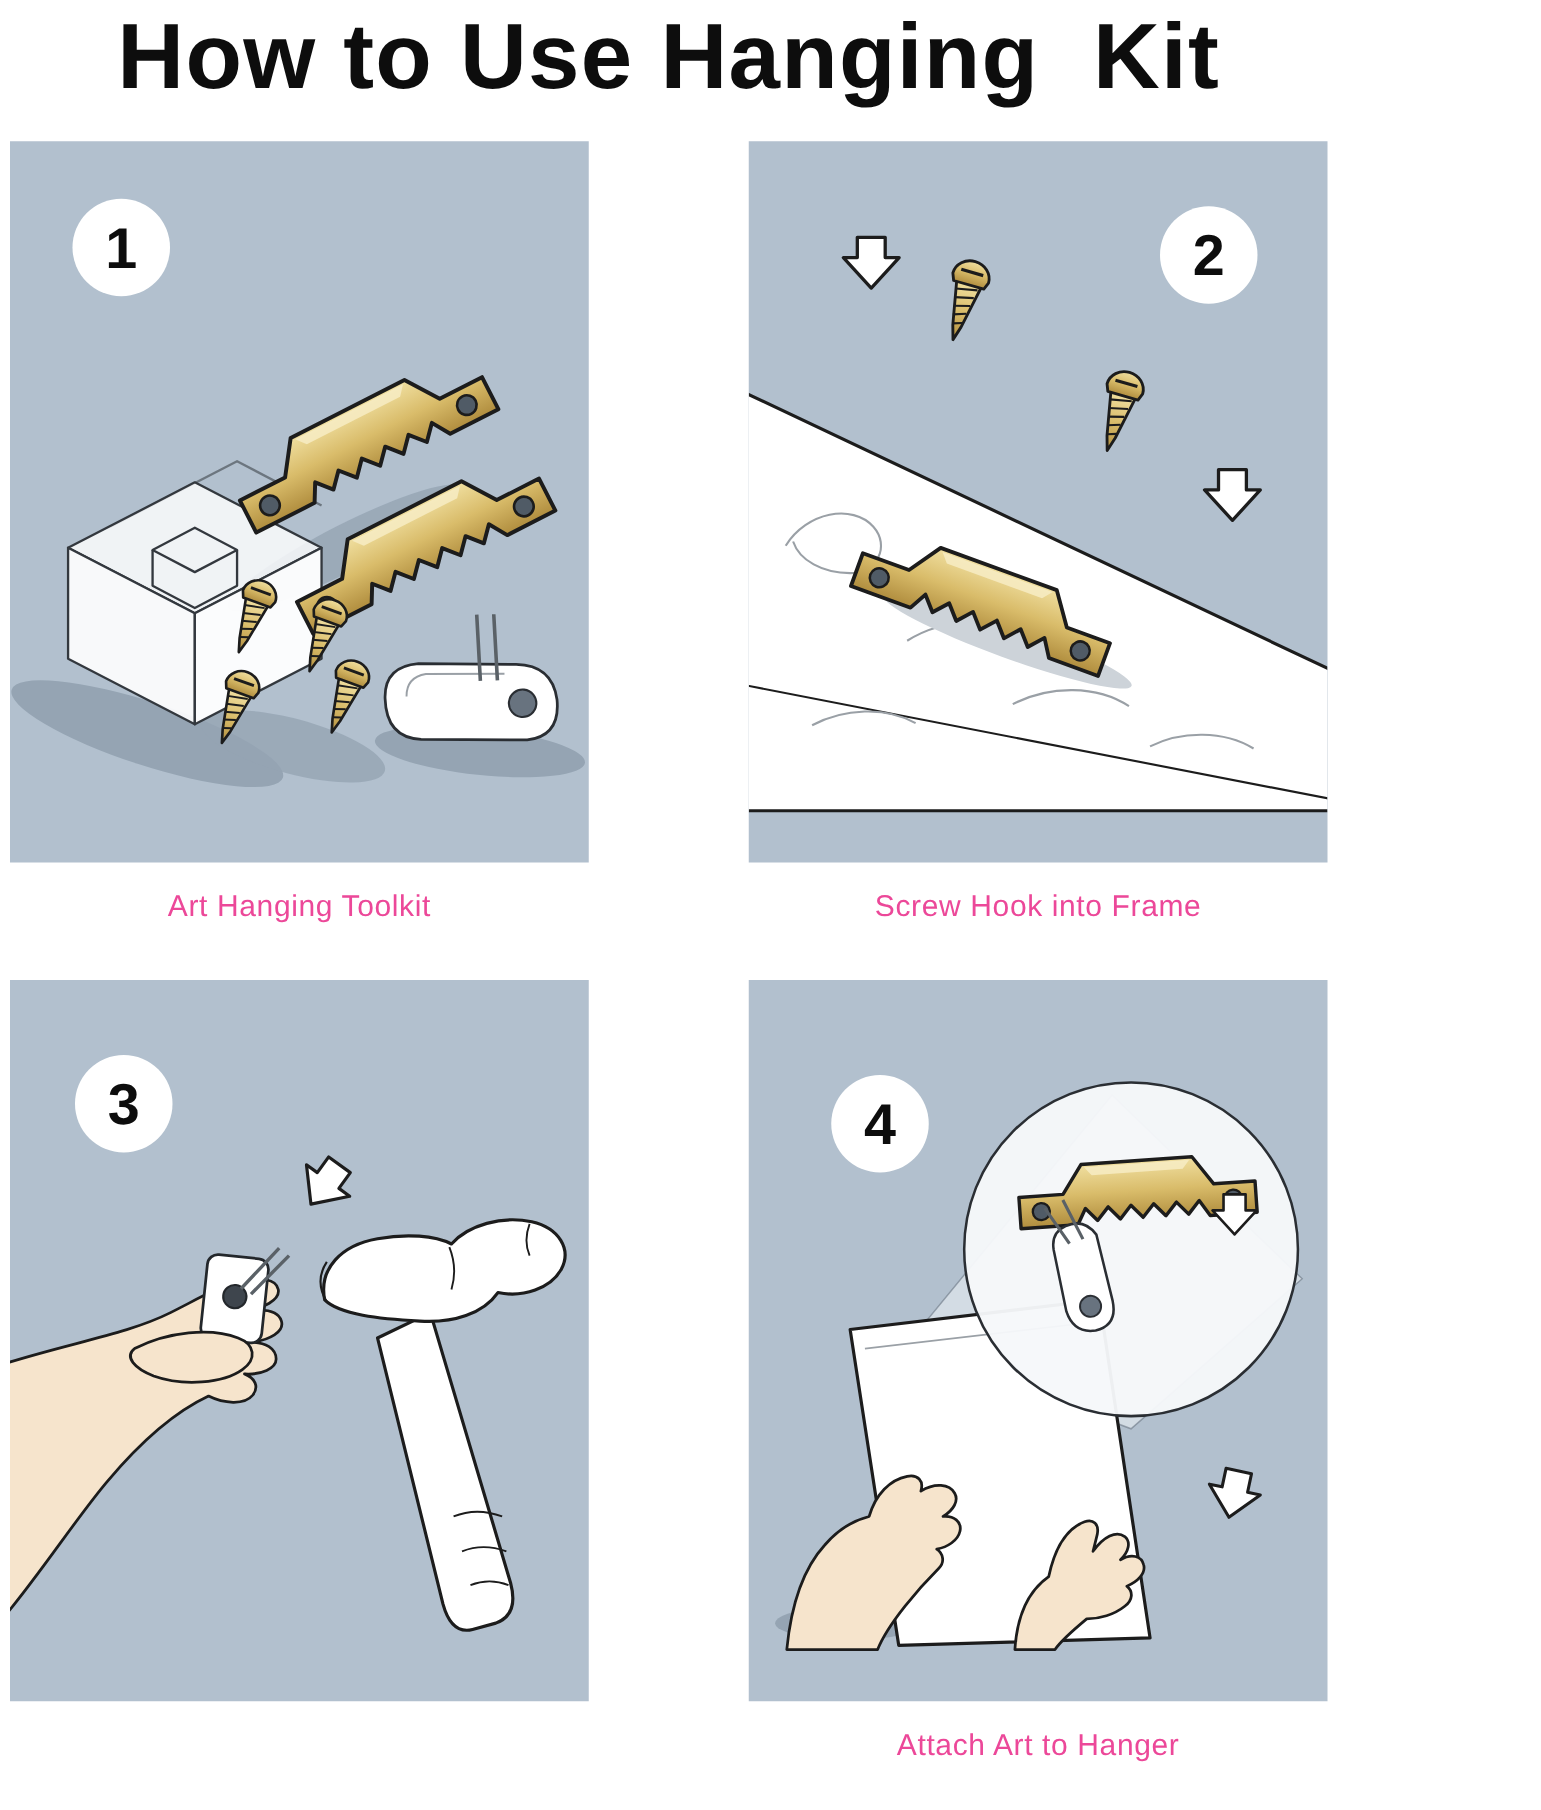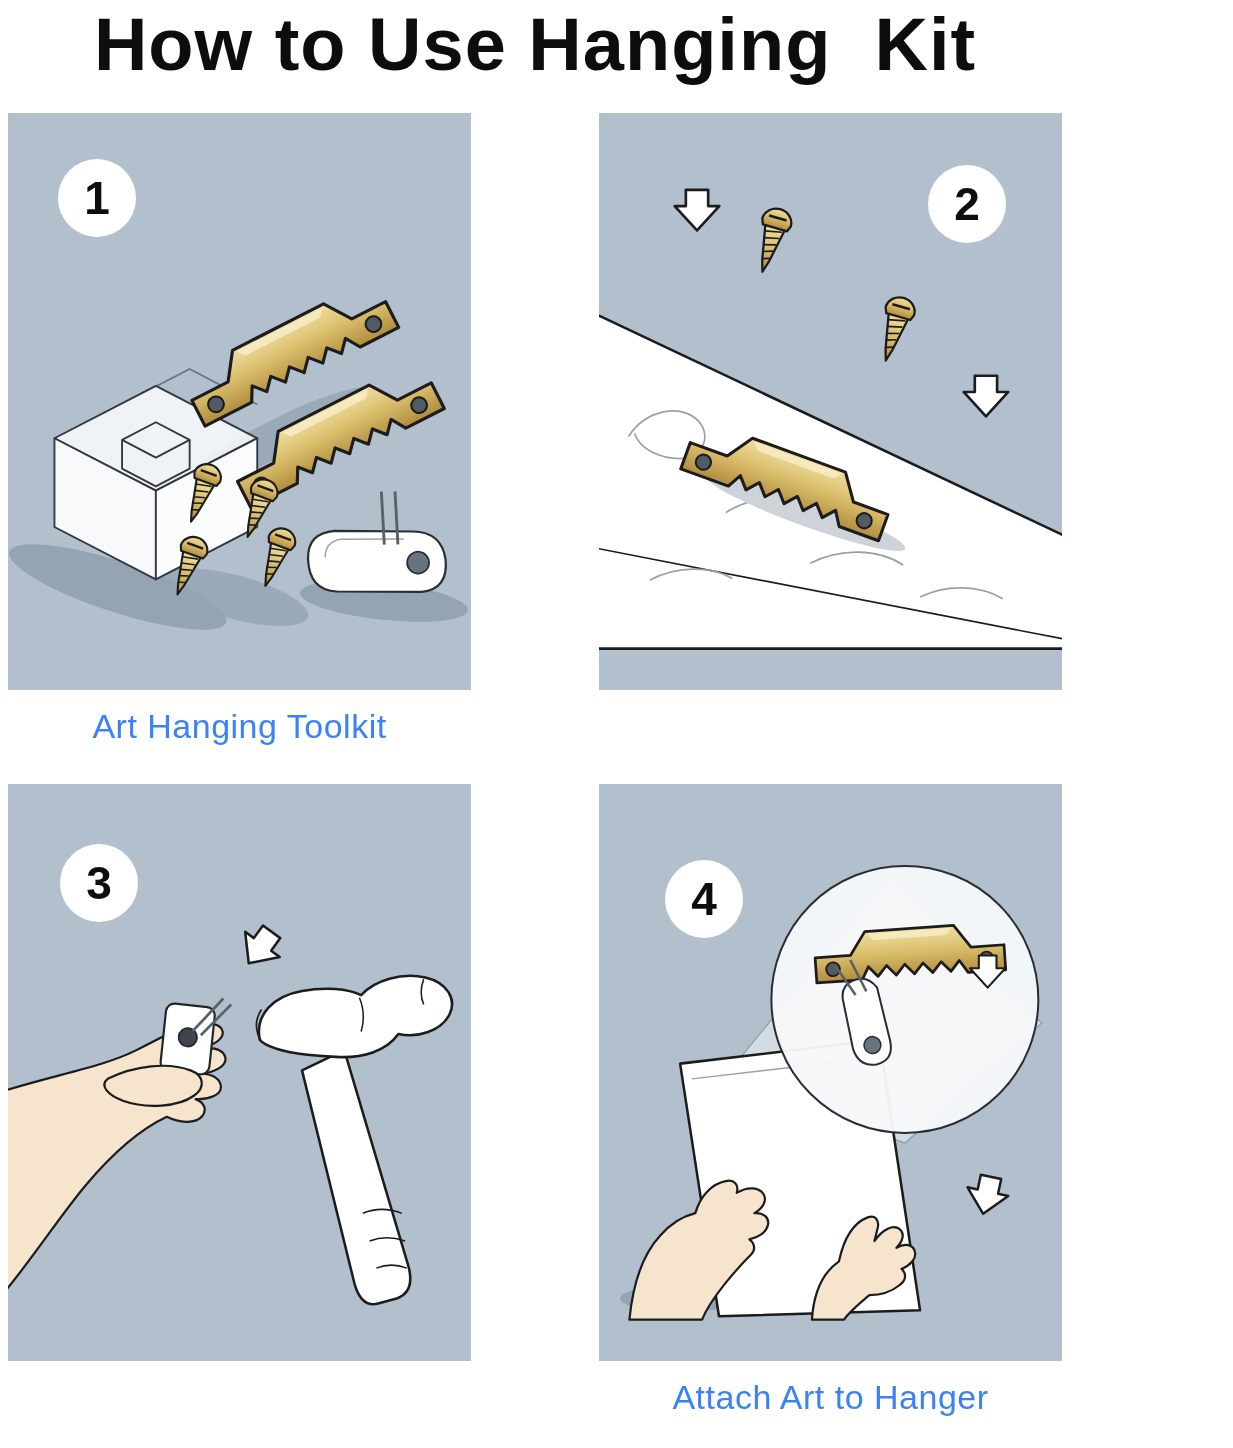--- a/index.html
+++ b/index.html
@@ -25,21 +25,21 @@
     position:absolute;width:78px;height:78px;border-radius:50%;
     background:#ffffff;color:#0d0d0d;font-size:46px;font-weight:700;
     display:flex;align-items:center;justify-content:center;
   }
   .badge.b1{left:50px;top:46px;}
   .badge.b2{right:56px;top:52px;}
   .badge.b3{left:52px;top:60px;}
   .badge.b4{left:66px;top:76px;}
   figcaption.caption{
     height:72px;display:flex;align-items:center;justify-content:center;
-    font-size:34px;letter-spacing:0.5px;color:#3b82f6;
+    font-size:24px;letter-spacing:0.5px;color:#ec4899;
   }
   .skin{fill:var(--skin,#f6e4cc);stroke:var(--outline,#1c1c1c);stroke-width:2.6;stroke-linejoin:round;}
   .shadow{fill:var(--shadow,#95a4b3);}
 </style>
 </head>
 <body>
 
 <svg width="0" height="0" style="position:absolute" aria-hidden="true">
   <defs>
     <linearGradient id="gBrass" x1="0" y1="0" x2="0" y2="1">
@@ -121,20 +121,21 @@
           </g>
           <ellipse cx="245" cy="420" rx="125" ry="16" fill="#cdd3d9" transform="rotate(20 245 420)"></ellipse>
           <use href="#sawtooth" transform="translate(120,300) rotate(20) scale(1.5)"></use>
           <use href="#screwB" transform="translate(212,70) rotate(16) scale(1.35)"></use>
           <use href="#screwB" transform="translate(358,175) rotate(16) scale(1.35)"></use>
           <use href="#arrowD" transform="translate(116,38) scale(1.2)"></use>
           <use href="#arrowD" transform="translate(458,258) scale(1.2)"></use>
         </svg>
         <div class="badge b2">2</div>
       </div>
+      <figcaption class="caption">Screw Hook into Frame</figcaption>
     </figure>
 
     <figure class="block">
       <div class="panel">
         <svg viewBox="0 0 548 577">
           <use href="#arrowD" transform="translate(312,122) rotate(36) scale(1.15)"></use>
 
           <path class="skin" d="M-4,310 C60,290 112,282 152,262 C178,249 196,238 216,233 C238,228 252,230 254,240 C256,250 240,258 222,261 C240,258 254,260 257,270 C260,280 246,288 228,290 C242,290 252,296 252,306 C252,315 238,321 222,320 C232,324 236,332 230,340 C222,350 202,348 188,341 C158,355 124,384 92,422 C64,455 28,510 -4,548 Z"></path>
 
           <g transform="translate(188,206) rotate(6)">

